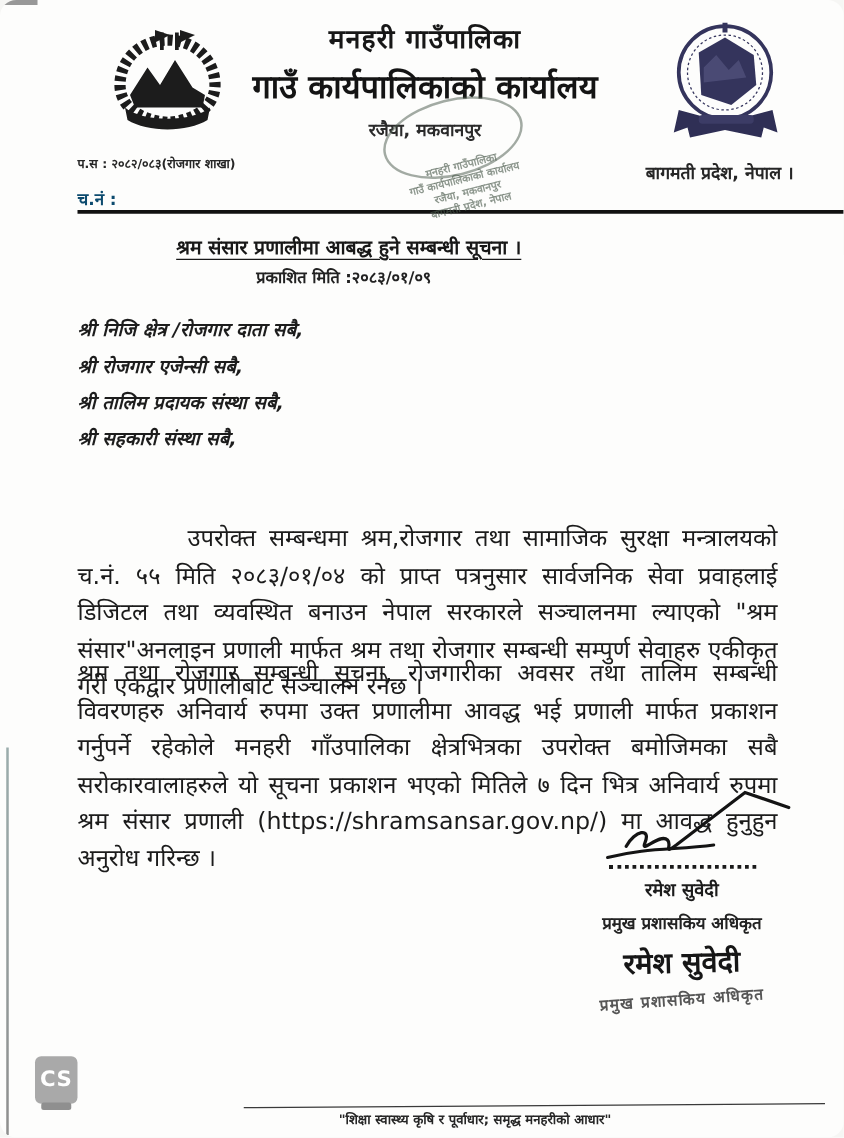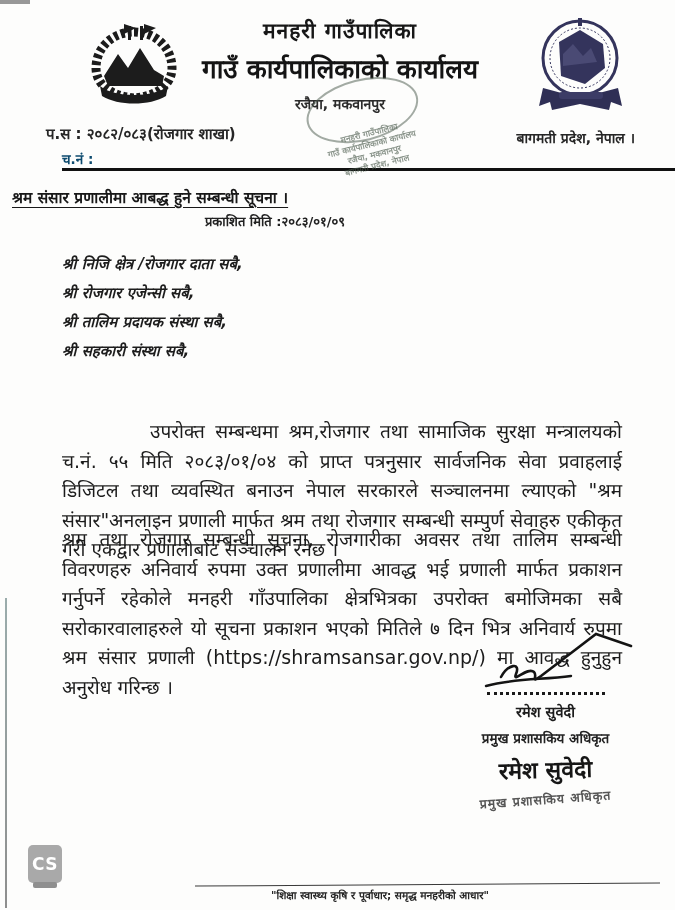--- a/index.html
+++ b/index.html
@@ -1,42 +1,42 @@
 <!DOCTYPE html>
 <html><head>
 <meta charset="utf-8">
 <style>
   html,body{margin:0;padding:0;}
   body{width:675px;height:910px;background:#f6f6f4;font-family:"DejaVu Sans",sans-serif;}
-  .page{position:relative;width:675px;height:910px;background:#fdfdfc;overflow:hidden;color:#1f1f1f;}
+  .page{position:relative;width:675px;height:910px;background:#fdfdfc;overflow:hidden;color:#1f1f1f;border-radius:13px;}
 
   
   .edge-line{position:absolute;left:5px;top:598px;width:2px;height:310px;background:linear-gradient(#4a6a6a,#333);opacity:.55;}
   .corner-mark{position:absolute;left:0;top:0;width:30px;height:4px;background:#555;opacity:.6;}
 
   
   .emblem-left{position:absolute;left:84px;top:24px;width:100px;height:98px;}
   .emblem-right{position:absolute;left:523px;top:18px;width:115px;height:102px;}
   .head-center{position:absolute;left:160px;top:16px;width:360px;text-align:center;}
   .muni-title{font-size:21px;font-weight:bold;letter-spacing:1px;color:#171717;}
   .office-title{font-size:26px;font-weight:bold;margin-top:6px;color:#141414;}
   .addr-line{font-size:14px;font-weight:bold;margin-top:8px;color:#2b2b2b;}
 
-  .refrow-left{position:absolute;left:46px;top:123px;font-size:15px;font-weight:bold;color:#262626;}
+  .refrow-left{position:absolute;left:62px;top:123px;font-size:10px;font-weight:bold;color:#262626;}
   .refrow-right{position:absolute;right:40px;top:128px;font-size:14px;font-weight:bold;color:#262626;text-align:right;}
   .dispatch{position:absolute;left:62px;top:150px;font-size:13.5px;font-weight:bold;color:#0c4a6e;}
   .head-rule{position:absolute;left:62px;top:168px;width:613px;height:3px;background:#111;}
 
   
   .faint-stamp{position:absolute;left:290px;top:84px;width:160px;height:105px;transform:rotate(-14deg);color:rgba(72,88,74,.62);text-align:center;font-size:8.5px;line-height:11px;font-weight:bold;}
   .faint-stamp .ring{position:absolute;left:22px;top:-6px;width:110px;height:58px;border:2px solid rgba(72,88,74,.5);border-radius:50%;}
   .faint-stamp .lines{position:absolute;left:0;top:44px;width:160px;}
 
   
-  .subject{position:absolute;left:12px;top:186px;width:558px;text-align:left;font-size:15.5px;font-weight:bold;color:#181818;}
+  .subject{position:absolute;left:0;top:186px;width:558px;text-align:center;font-size:15.5px;font-weight:bold;color:#181818;}
   .subject span{text-decoration:underline;text-underline-offset:4px;}
   .pubdate{position:absolute;left:0;top:212px;width:550px;text-align:center;font-size:13px;font-weight:bold;color:#222;}
 
   
   .recipients{position:absolute;left:62px;top:250px;font-size:15px;line-height:29px;font-weight:bold;color:#1d1d1d;}
   .recipients div{margin:0;font-style:italic;}
 
   
   .para{position:absolute;left:62px;width:560px;font-size:19px;line-height:29.5px;text-align:justify;color:#1b1b1b;font-weight:500;}
   .para1{top:398px;text-indent:88px;}

